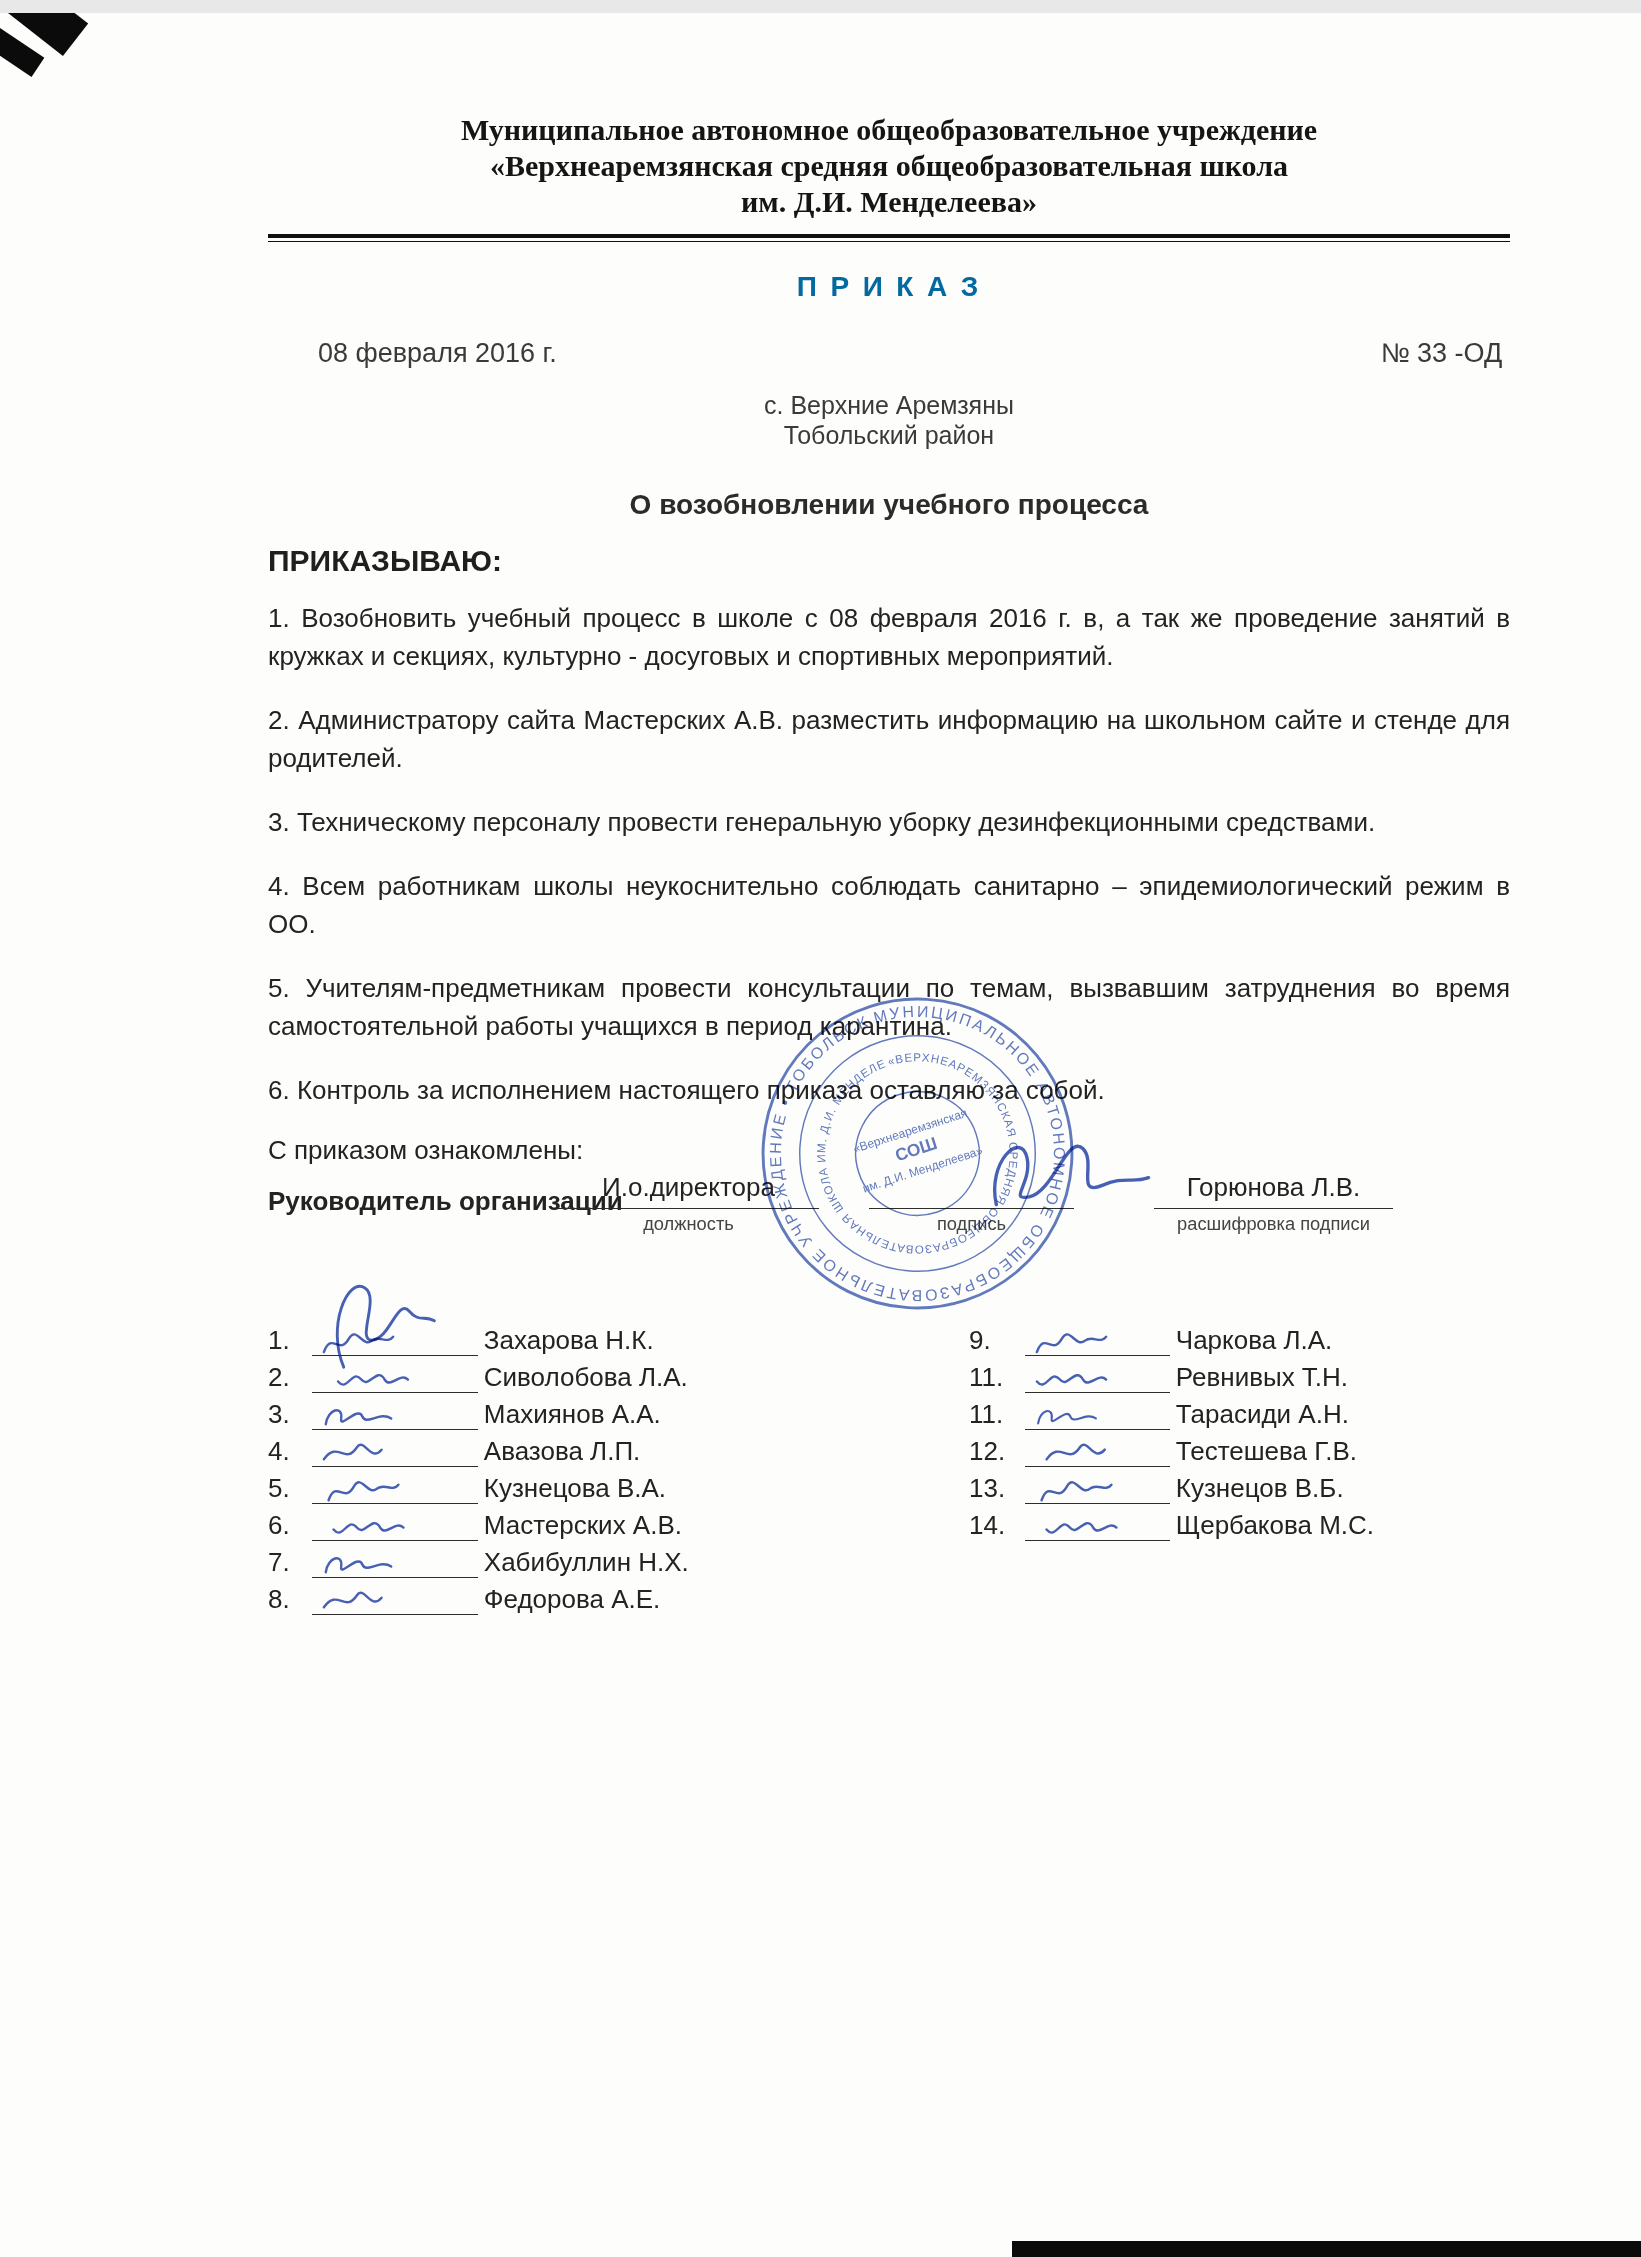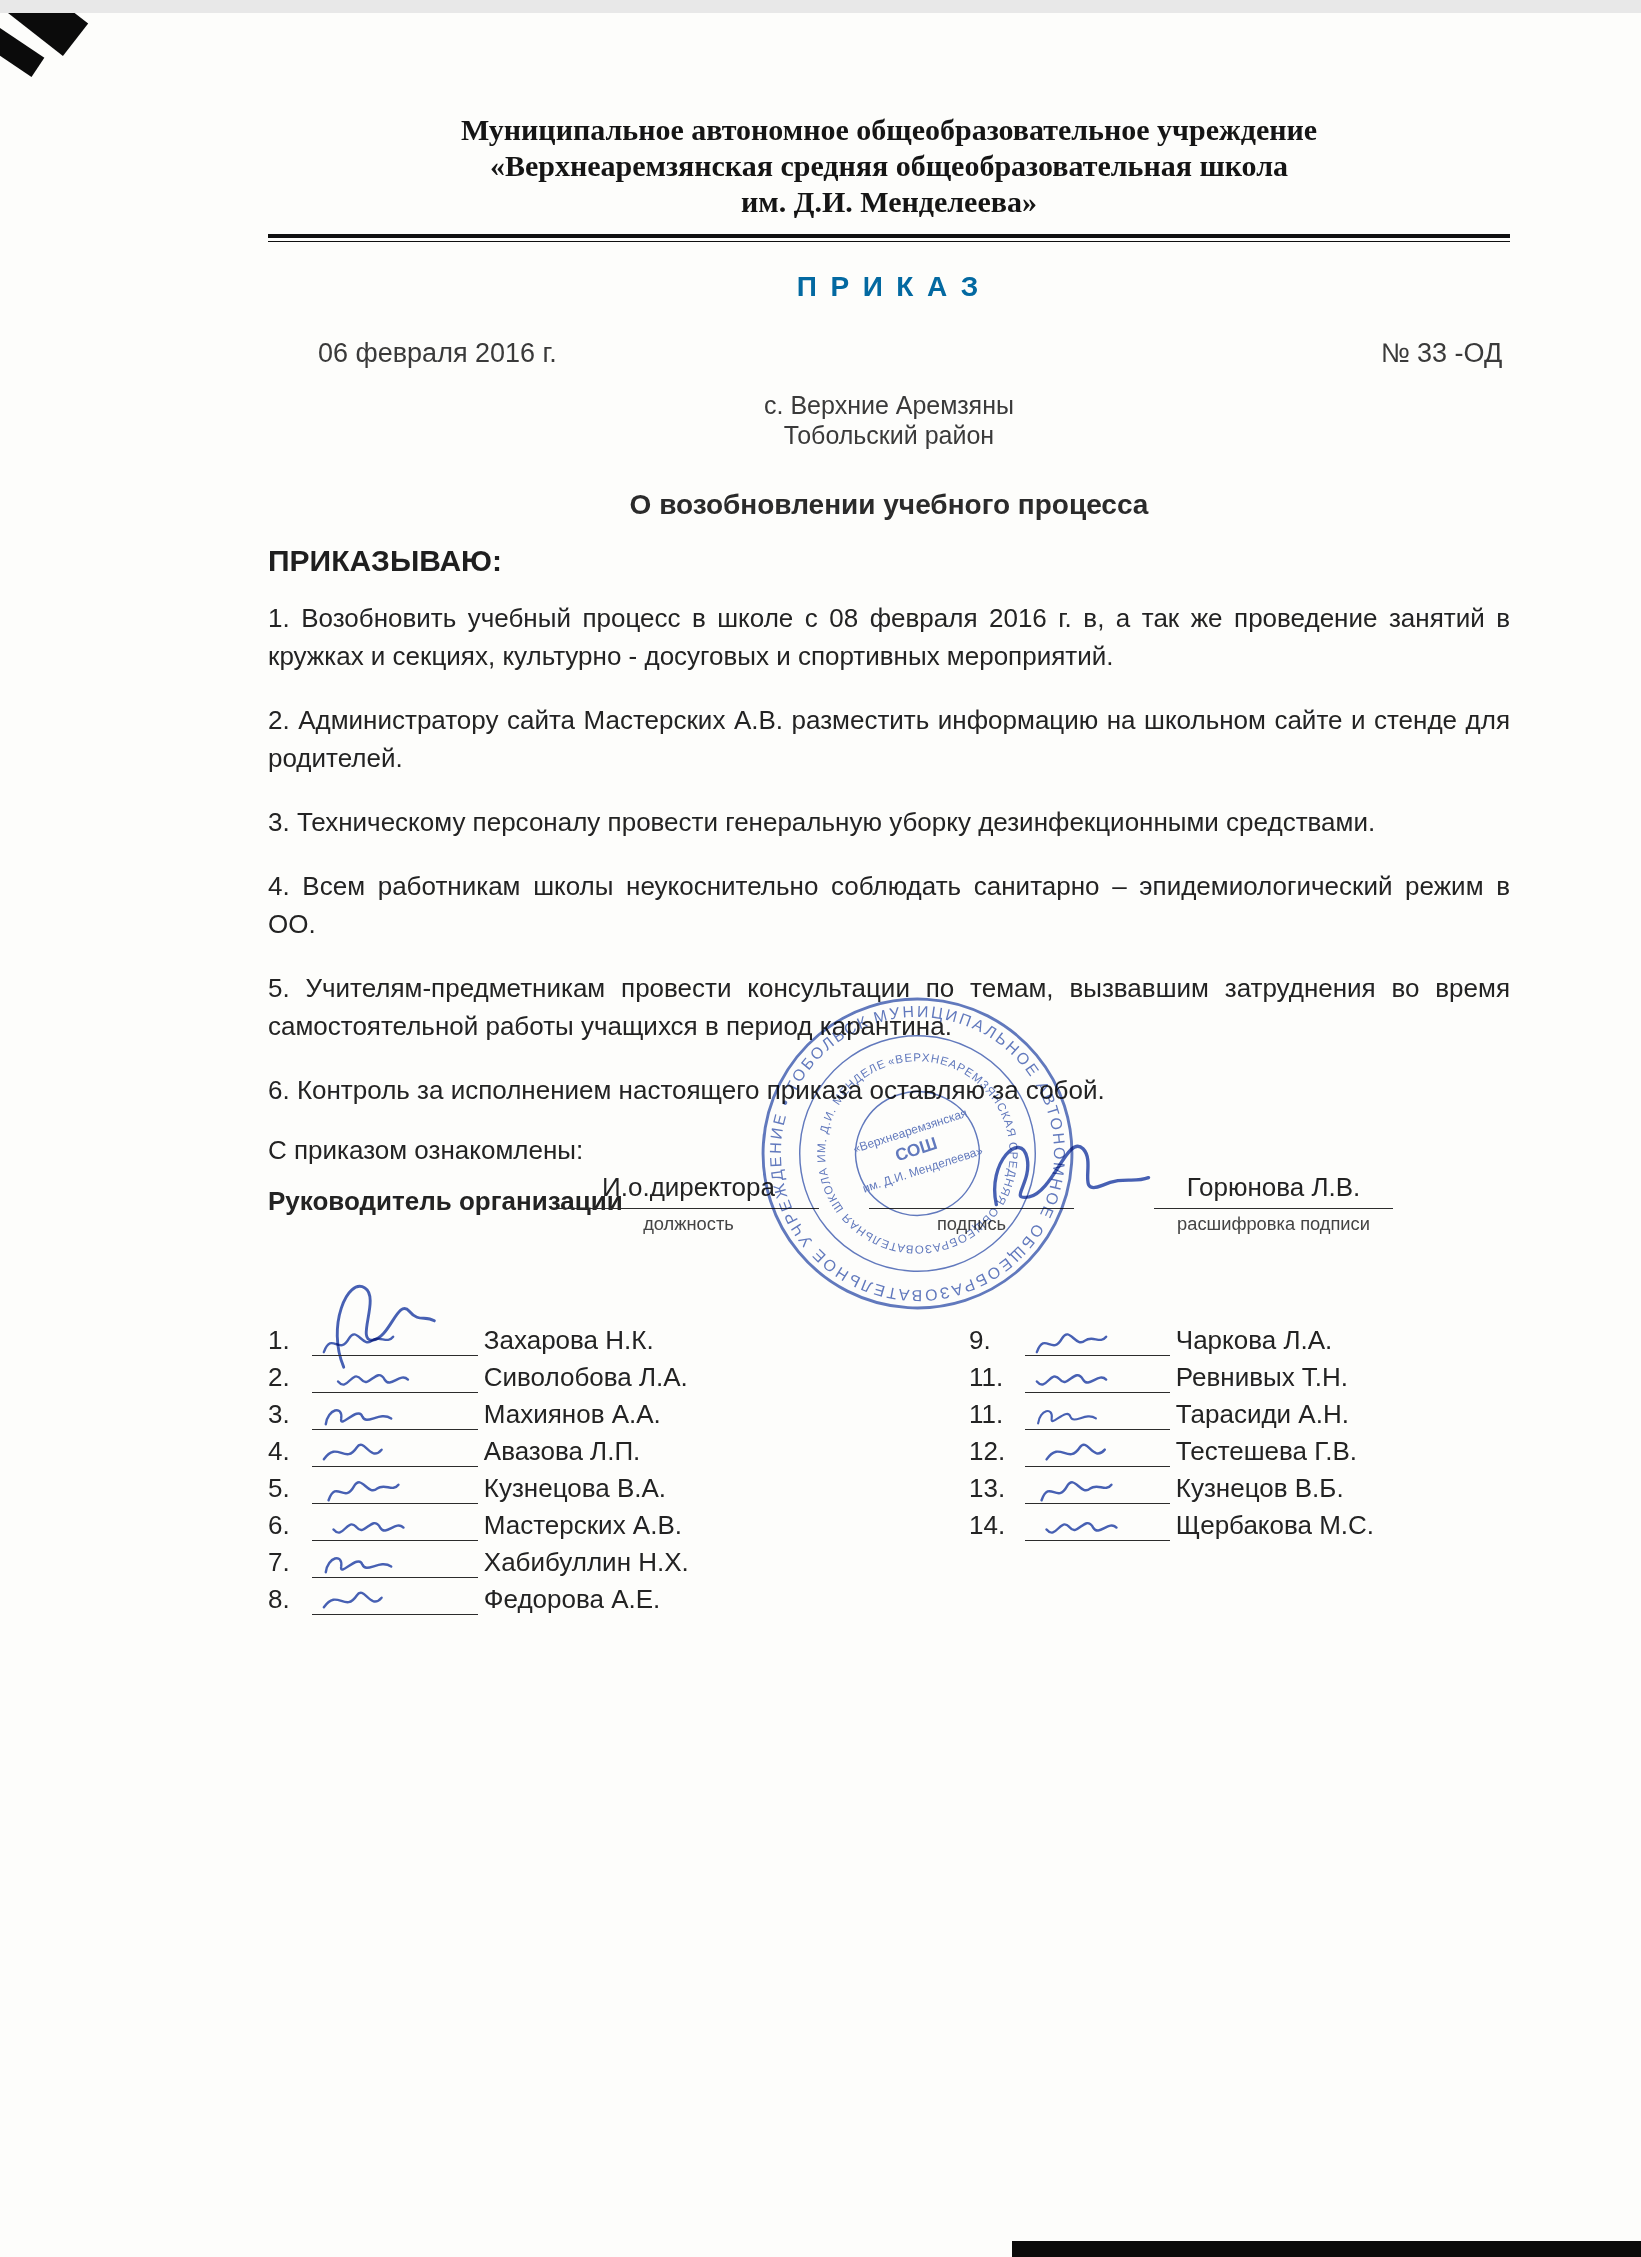--- a/index.html
+++ b/index.html
@@ -83,21 +83,21 @@
       <div>Муниципальное автономное общеобразовательное учреждение</div>
       <div>«Верхнеаремзянская средняя общеобразовательная школа</div>
       <div>им. Д.И. Менделеева»</div>
     </div>
 
     <div class="rule"></div>
 
     <div class="doc-type">П Р И К А З</div>
 
     <div class="meta">
-      <span class="date">06 февраля 2016 г.</span>
+      <span class="date">08 февраля 2016 г.</span>
       <span class="num">№ 33 -ОД</span>
     </div>
 
     <div class="place">
       <div>с.  Верхние Аремзяны</div>
       <div>Тобольский район</div>
     </div>
 
     <div class="subject">О возобновлении учебного процесса</div>
 

